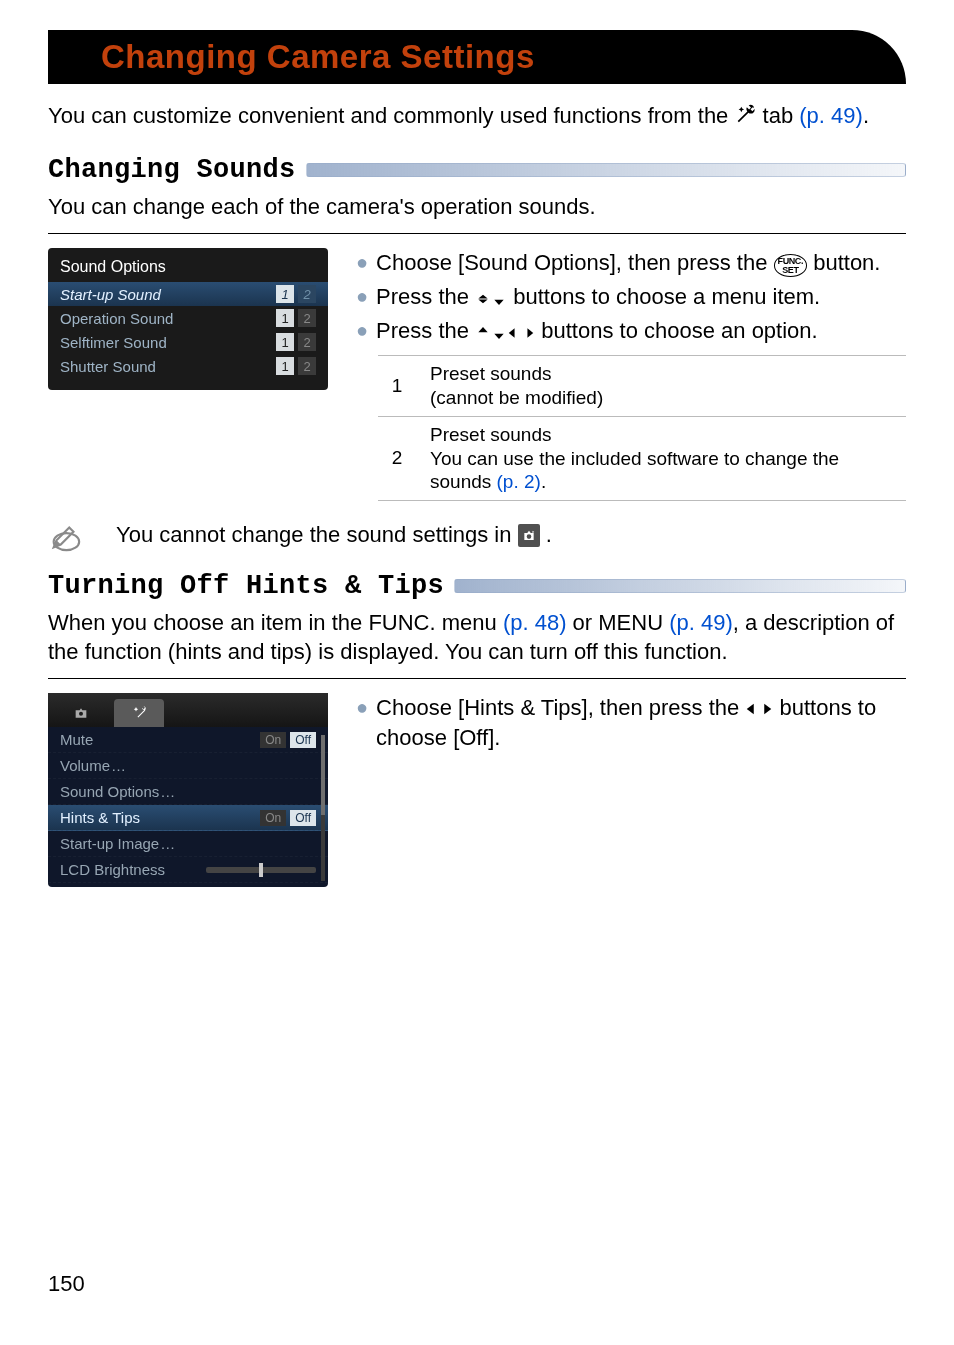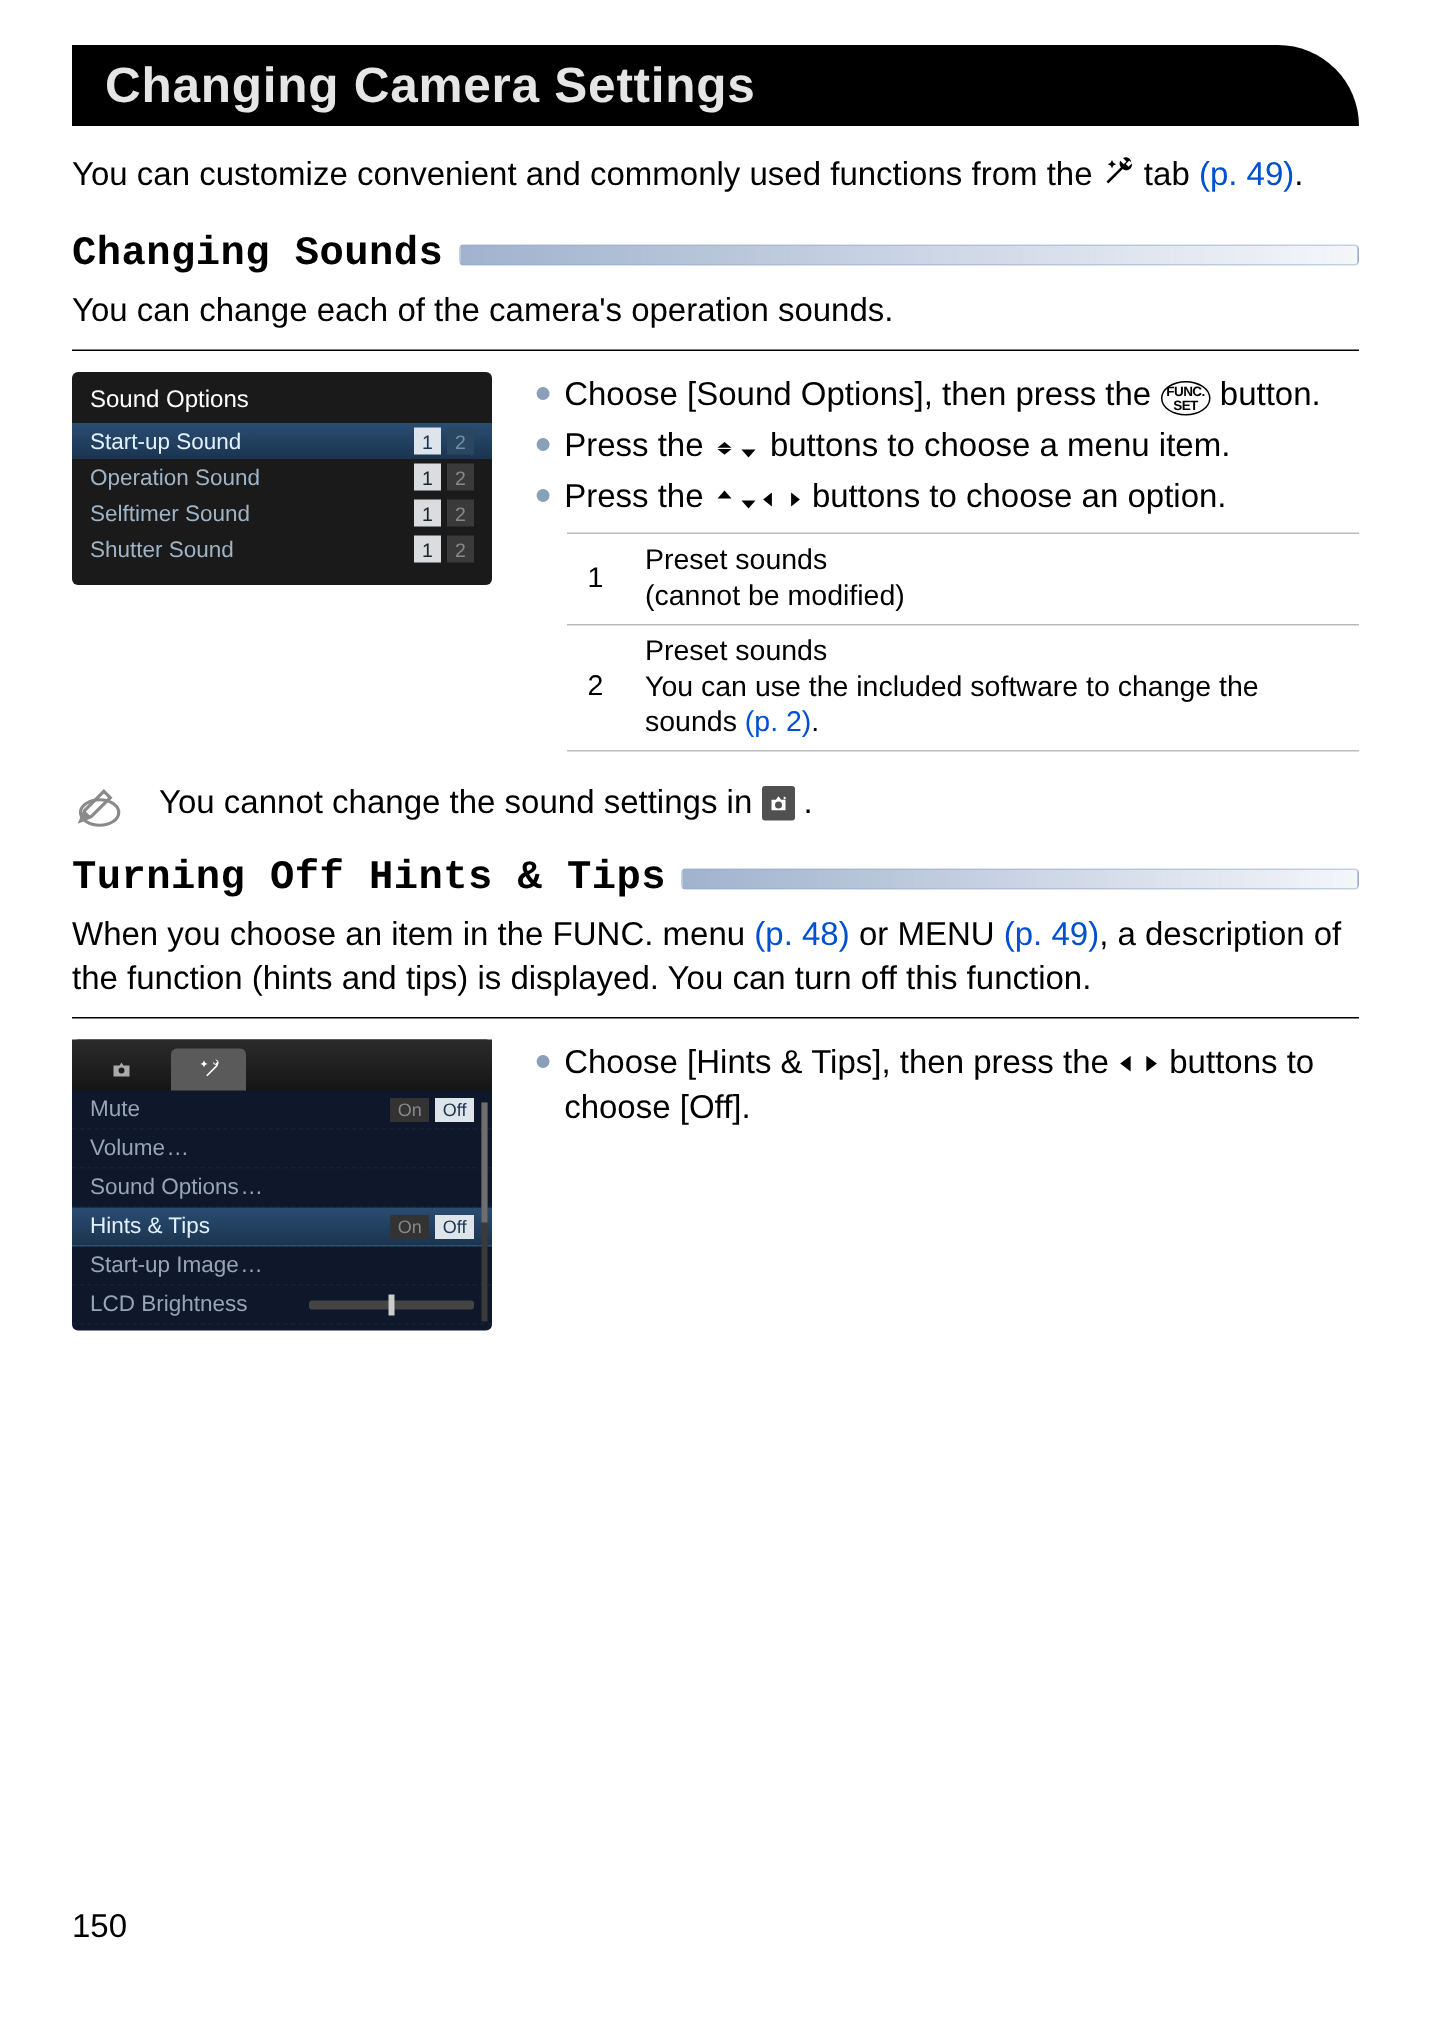--- a/index.html
+++ b/index.html
@@ -14,25 +14,26 @@
   .page {
     padding: 30px 48px 0 48px;
   }
   .title-banner {
     background: #000;
     border-radius: 0 60px 0 0;
     padding: 8px 22px;
     margin-bottom: 18px;
   }
   .title-banner h1 {
-    color: #e5e5e5;
+    color: #c2410c;
     font-size: 33px;
     font-family: Arial Black, Arial, sans-serif;
     font-weight: 900;
     letter-spacing: 0.5px;
+    margin-left: 31px;
   }
   .intro {
     font-size: 22px;
     line-height: 1.3;
     margin-bottom: 22px;
   }
   .link { color: #0050d0; }
   .wrench-icon {
     display: inline-block;
     vertical-align: -2px;
@@ -108,21 +109,21 @@
     border-bottom: 1px solid #bbb;
     padding: 6px 4px;
     gap: 18px;
     align-items: center;
   }
   .option-key { flex: 0 0 30px; text-align: center; }
   .option-val { flex: 1; line-height: 1.25; }
   .option-val .link { color:#0050d0; }
   .note-row {
     display: flex;
-    gap: 24px;
+    gap: 34px;
     align-items: flex-start;
     margin: 18px 0 10px 0;
     text-align: center;
   }
   .note-icon svg { display:block; }
   .note-text { font-size: 22px; line-height: 1.3; padding-top: 2px; }
   .mode-box {
     display: inline-block;
     background:#505050;
     color:#fff;
@@ -149,20 +150,21 @@
   .lcd-row {
     display: flex;
     justify-content: space-between;
     align-items: center;
     padding: 3px 12px;
     font-size: 15px;
   }
   .lcd-row.sel {
     background: linear-gradient(#2a4d72,#1b344f);
     color: #e2f0ff;
+    font-style: italic;
   }
   .lcd-row .label { color: #9fb4c6; }
   .lcd-row.sel .label { color: #e2f0ff; }
   .opt-pair { display: flex; gap: 4px; }
   .opt-box {
     background: #3a3a3a; color: #888; width: 18px; height: 18px; font-size: 13px;
     display: flex; align-items:center; justify-content:center;
   }
   .opt-box.active { background: #d9dde0; color:#222; }
   .lcd-row.sel .opt-box { background:#2b4661; color:#7090a8;}

